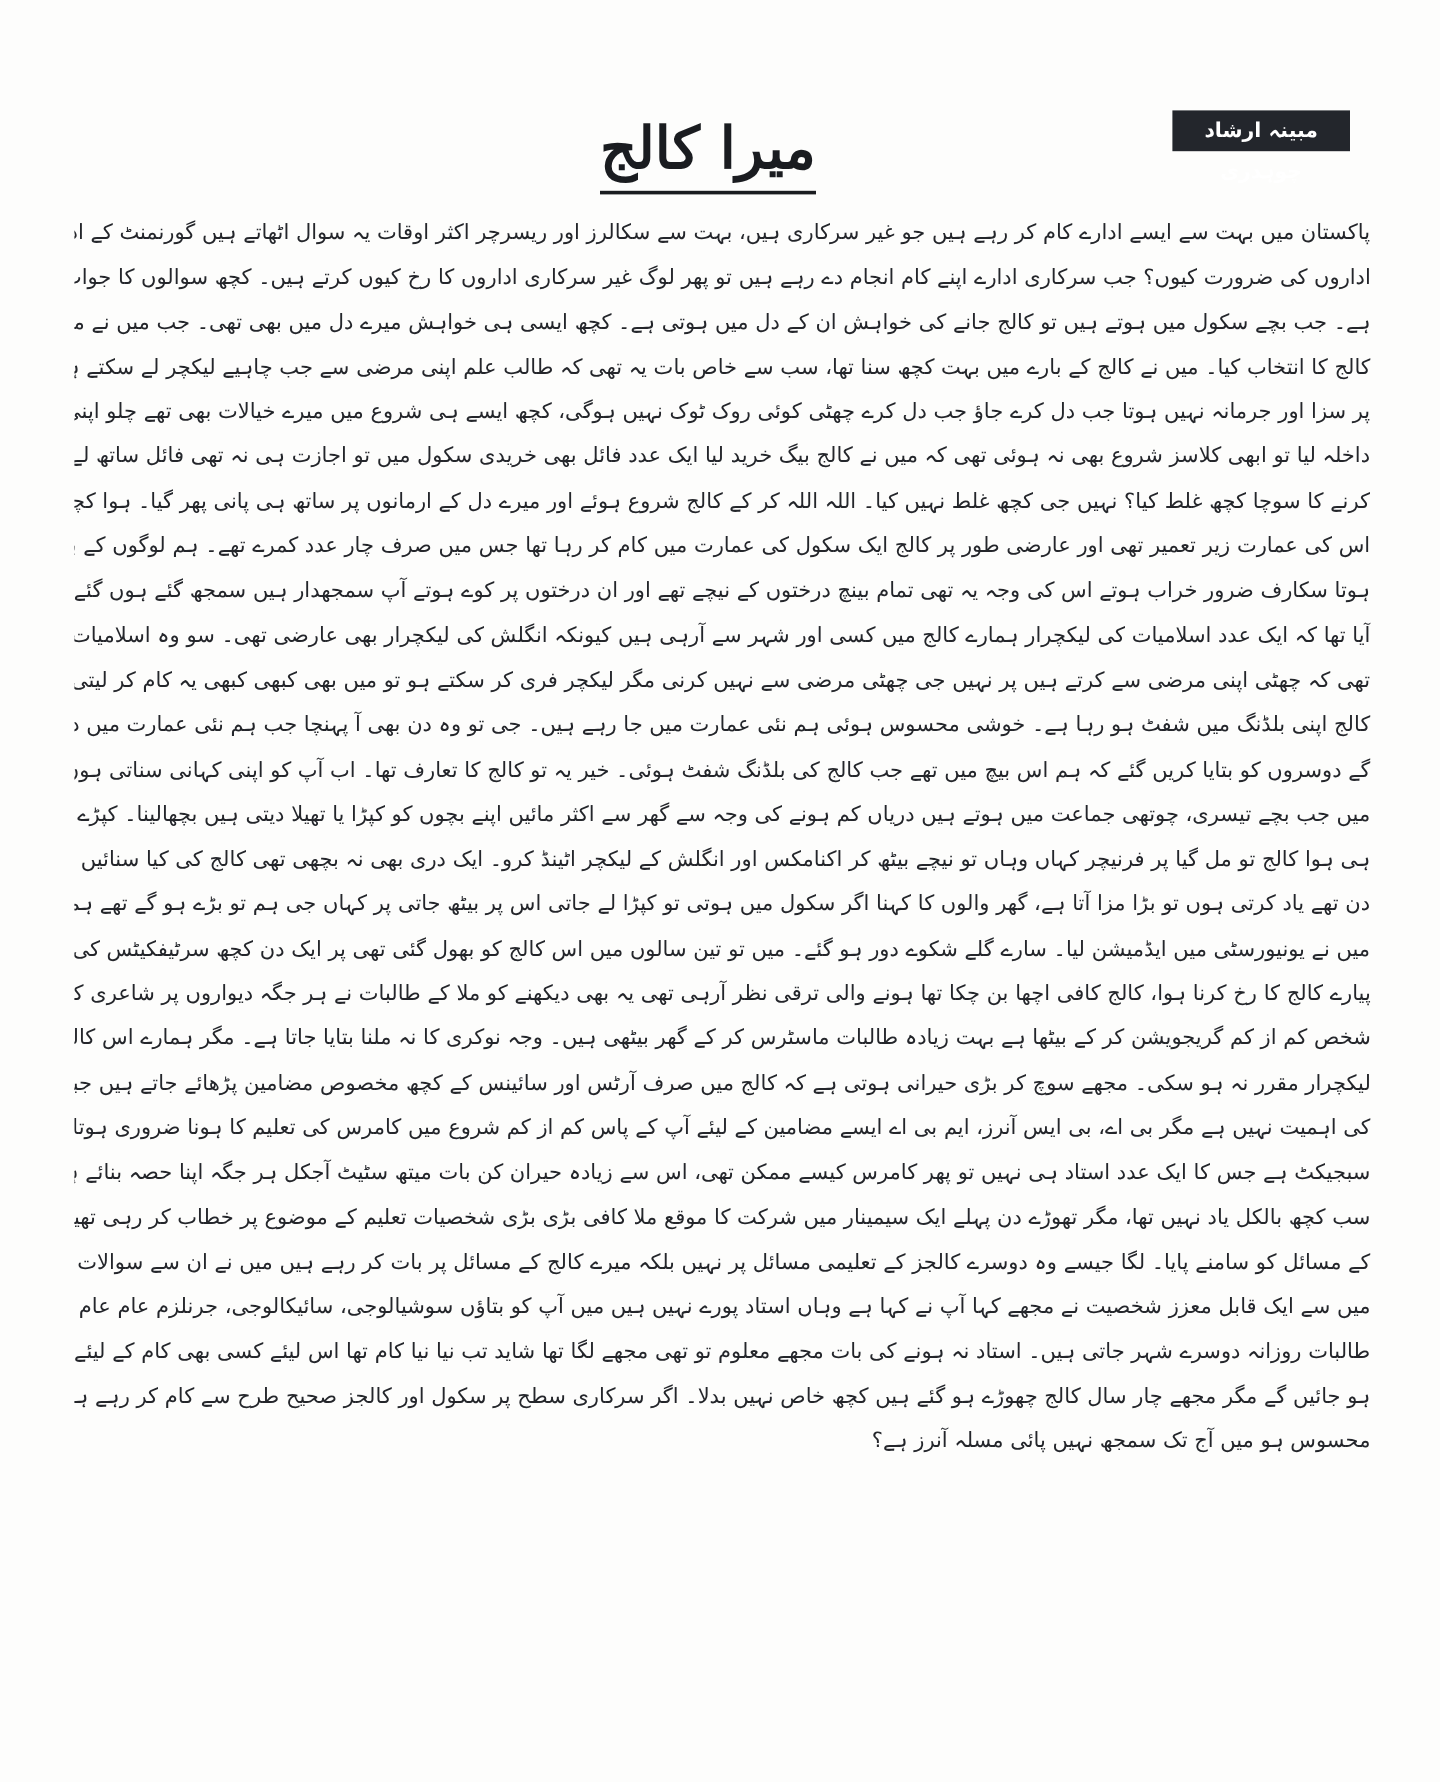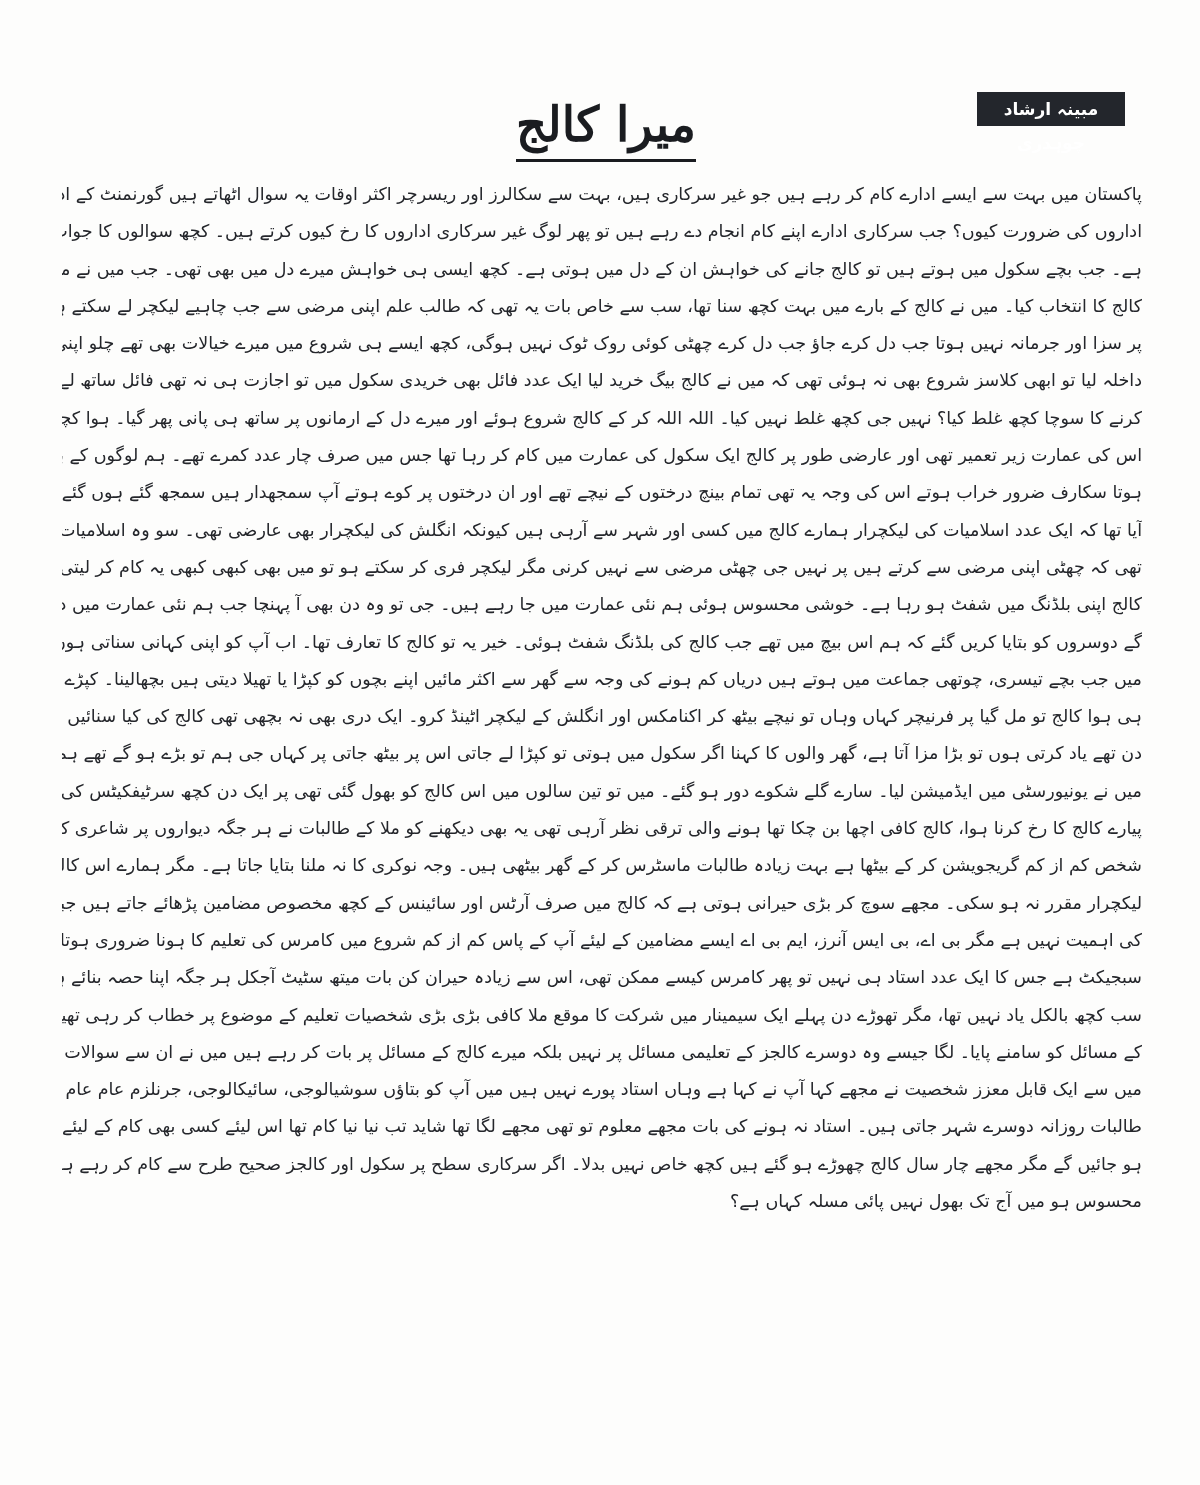--- a/index.html
+++ b/index.html
@@ -30,21 +30,21 @@
       background: #23262c;
       color: #ffffff;
       direction: rtl;
       font-size: 17px;
       line-height: 34px;
       text-align: center;
       font-weight: bold;
     }
     .title-wrap {
       position: absolute;
-      left: 516px;
+      left: 500px;
       top: 92px;
       width: 180px;
       height: 72px;
       text-align: center;
       direction: rtl;
     }
     .title {
       font-size: 48px;
       font-weight: bold;
       line-height: 64px;
@@ -115,16 +115,16 @@
     <div class="line">پیارے کالج کا رخ کرنا ہوا، کالج کافی اچھا بن چکا تھا ہونے والی ترقی نظر آرہی تھی یہ بھی دیکھنے کو ملا کے طالبات نے ہر جگہ دیواروں پر شاعری کا اہتمام بھی کیا تھا۔ آج کے اس دور میں ہر کوئی</div>
     <div class="line">شخص کم از کم گریجویشن کر کے بیٹھا ہے بہت زیادہ طالبات ماسٹرس کر کے گھر بیٹھی ہیں۔ وجہ نوکری کا نہ ملنا بتایا جاتا ہے۔ مگر ہمارے اس کالج میں ابھی تک گورنمنٹ کی طرف سے کوئی انگلش کی</div>
     <div class="line">لیکچرار مقرر نہ ہو سکی۔ مجھے سوچ کر بڑی حیرانی ہوتی ہے کہ کالج میں صرف آرٹس اور سائینس کے کچھ مخصوص مضامین پڑھائے جاتے ہیں جبکہ کامرس کا دور ہے مطلب یہ بالکل نہیں کہ کسی اور چیز</div>
     <div class="line">کی اہمیت نہیں ہے مگر بی اے، بی ایس آنرز، ایم بی اے ایسے مضامین کے لیئے آپ کے پاس کم از کم شروع میں کامرس کی تعلیم کا ہونا ضروری ہوتا ہے، مگر یہاں تو جن میں انگلش لازمی و ملزوم</div>
     <div class="line">سبجیکٹ ہے جس کا ایک عدد استاد ہی نہیں تو پھر کامرس کیسے ممکن تھی، اس سے زیادہ حیران کن بات میتھ سٹیٹ آجکل ہر جگہ اپنا حصہ بنائے ہے اس کا بھی کوئی لیکچرار گورنمنٹ کا نہیں ہے۔ مجھے یہ</div>
     <div class="line">سب کچھ بالکل یاد نہیں تھا، مگر تھوڑے دن پہلے ایک سیمینار میں شرکت کا موقع ملا کافی بڑی بڑی شخصیات تعلیم کے موضوع پر خطاب کر رہی تھیں۔ میں نے ان کے خطابات کے دوران اپنے کالج</div>
     <div class="line">کے مسائل کو سامنے پایا۔ لگا جیسے وہ دوسرے کالجز کے تعلیمی مسائل پر نہیں بلکہ میرے کالج کے مسائل پر بات کر رہے ہیں میں نے ان سے سوالات میں اپنے شہر کے اس کالج کی بات کی تو انہی</div>
     <div class="line">میں سے ایک قابل معزز شخصیت نے مجھے کہا آپ نے کہا ہے وہاں استاد پورے نہیں ہیں میں آپ کو بتاؤں سوشیالوجی، سائیکالوجی، جرنلزم عام عام سے مضامین ہیں استاد نہ ہونے کی وجہ سے</div>
     <div class="line">طالبات روزانہ دوسرے شہر جاتی ہیں۔ استاد نہ ہونے کی بات مجھے معلوم تو تھی مجھے لگا تھا شاید تب نیا نیا کام تھا اس لیئے کسی بھی کام کے لیئے وقت درکار ہوتا ہے تو وقت کے ساتھ یہ مسائل بھی حل</div>
     <div class="line">ہو جائیں گے مگر مجھے چار سال کالج چھوڑے ہو گئے ہیں کچھ خاص نہیں بدلا۔ اگر سرکاری سطح پر سکول اور کالجز صحیح طرح سے کام کر رہے ہوں تو ہم کو غیر سرکاری کالجز اور سکولوں کی ضرورت کیوں</div>
-    <div class="line last">محسوس ہو میں آج تک بھول نہیں پائی مسلہ کہاں ہے؟</div>
+    <div class="line last">محسوس ہو میں آج تک سمجھ نہیں پائی مسلہ آنرز ہے؟</div>
   </div>
 
 </div>
 
 </body></html>

